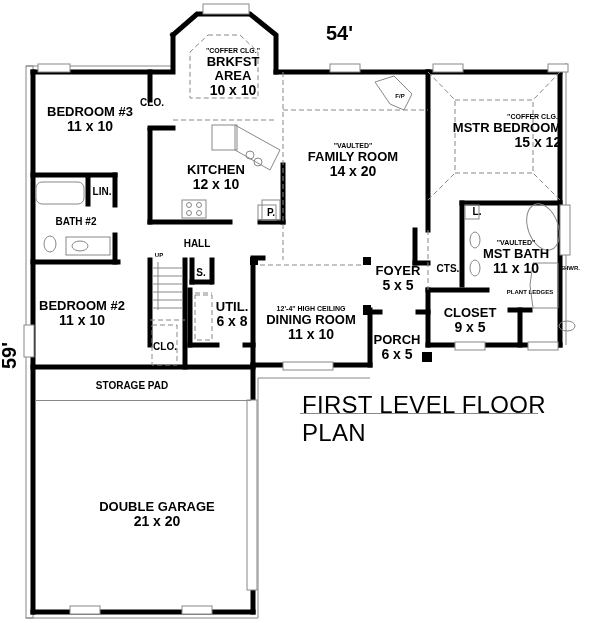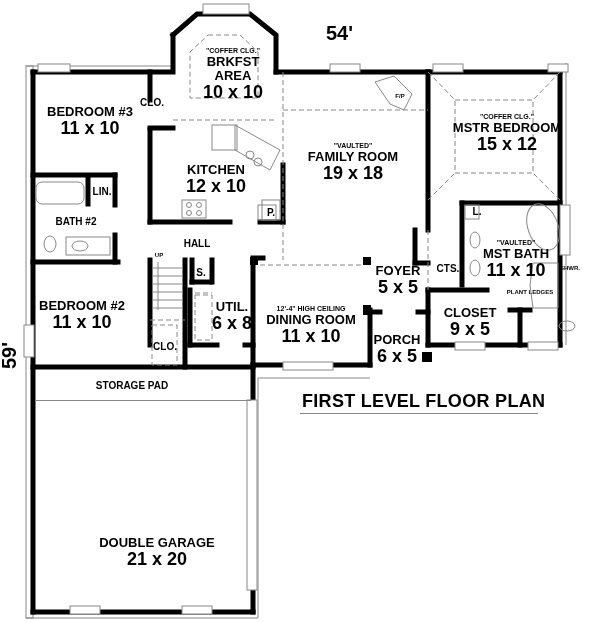--- a/index.html
+++ b/index.html
@@ -1,24 +1,24 @@
 <!DOCTYPE html>
 <html><head>
 <meta charset="utf-8">
 <style>
   html,body{margin:0;padding:0;background:#fff;}
   body{width:600px;height:623px;position:relative;overflow:hidden;font-family:"Liberation Sans",sans-serif;color:#000;}
   svg.plan{position:absolute;left:0;top:0;}
   .lbl{position:absolute;text-align:center;font-weight:bold;line-height:1.1;white-space:nowrap;transform:translateX(-50%);}
   .note{font-size:7px;}
   .name{font-size:13px;}
-  .dim{font-size:18px;}
+  .dim{font-size:14px;}
   .small{font-size:10px;text-align:right;}
   .dimext{position:absolute;font-weight:bold;font-size:20px;}
-  .title{position:absolute;font-weight:bold;font-size:18px;letter-spacing:0.3px;}
+  .title{position:absolute;font-weight:normal;font-size:24px;letter-spacing:0.3px;}
 </style>
 </head>
 <body>
 
 <svg class="plan" width="600" height="623" viewBox="0 0 600 623">
 
   <g fill="none" stroke="#888" stroke-width="1">
     <rect x="26" y="66" width="7" height="552"></rect>
     <line x1="26" y1="66" x2="173" y2="66"></line>
     <line x1="26" y1="618" x2="258" y2="618"></line>
@@ -188,24 +188,24 @@
 </div>
 <div class="lbl small" style="left:102px;top:186px;">LIN.</div>
 <div class="lbl small" style="left:271px;top:207px;">P.</div>
 <div class="lbl small" style="left:76px;top:216px;">BATH #2</div>
 <div class="lbl small" style="left:197px;top:238px;">HALL</div>
 <div class="lbl" style="left:159px;top:252px;font-size:6px;">UP</div>
 <div class="lbl small" style="left:201px;top:267px;">S.</div>
 <div class="lbl" style="left:353px;top:142px;">
   <div class="note">"VAULTED"</div>
   <div class="name">FAMILY ROOM</div>
-  <div class="dim">19 x 18</div>
+  <div class="dim">14 x 20</div>
 </div>
 <div class="lbl" style="left:400px;top:93px;font-size:6px;">F/P</div>
-<div class="lbl" style="left:507px;top:113px;">
+<div class="lbl" style="left:507px;top:113px;text-align:right;">
   <div class="note">"COFFER CLG."</div>
   <div class="name">MSTR BEDROOM</div>
   <div class="dim">15 x 12</div>
 </div>
 <div class="lbl small" style="left:477px;top:206px;">L.</div>
 <div class="lbl" style="left:516px;top:239px;">
   <div class="note">"VAULTED"</div>
   <div class="name">MST BATH</div>
   <div class="dim">11 x 10</div>
 </div>
@@ -233,16 +233,16 @@
   <div class="note">12'-4" HIGH CEILING</div>
   <div class="name">DINING ROOM</div>
   <div class="dim">11 x 10</div>
 </div>
 <div class="lbl" style="left:397px;top:333px;">
   <div class="name">PORCH</div>
   <div class="dim">6 x 5</div>
 </div>
 <div class="lbl small" style="left:120px;top:380px;margin-left:12px;">STORAGE PAD</div>
 <div style="position:absolute;left:35px;top:400px;width:216px;border-top:1px solid #888;"></div>
-<div class="lbl" style="left:157px;top:500px;margin-top:36px;">
+<div class="lbl" style="left:157px;top:500px;">
   <div class="name">DOUBLE GARAGE</div>
   <div class="dim">21 x 20</div>
 </div>
 
 </body></html>

